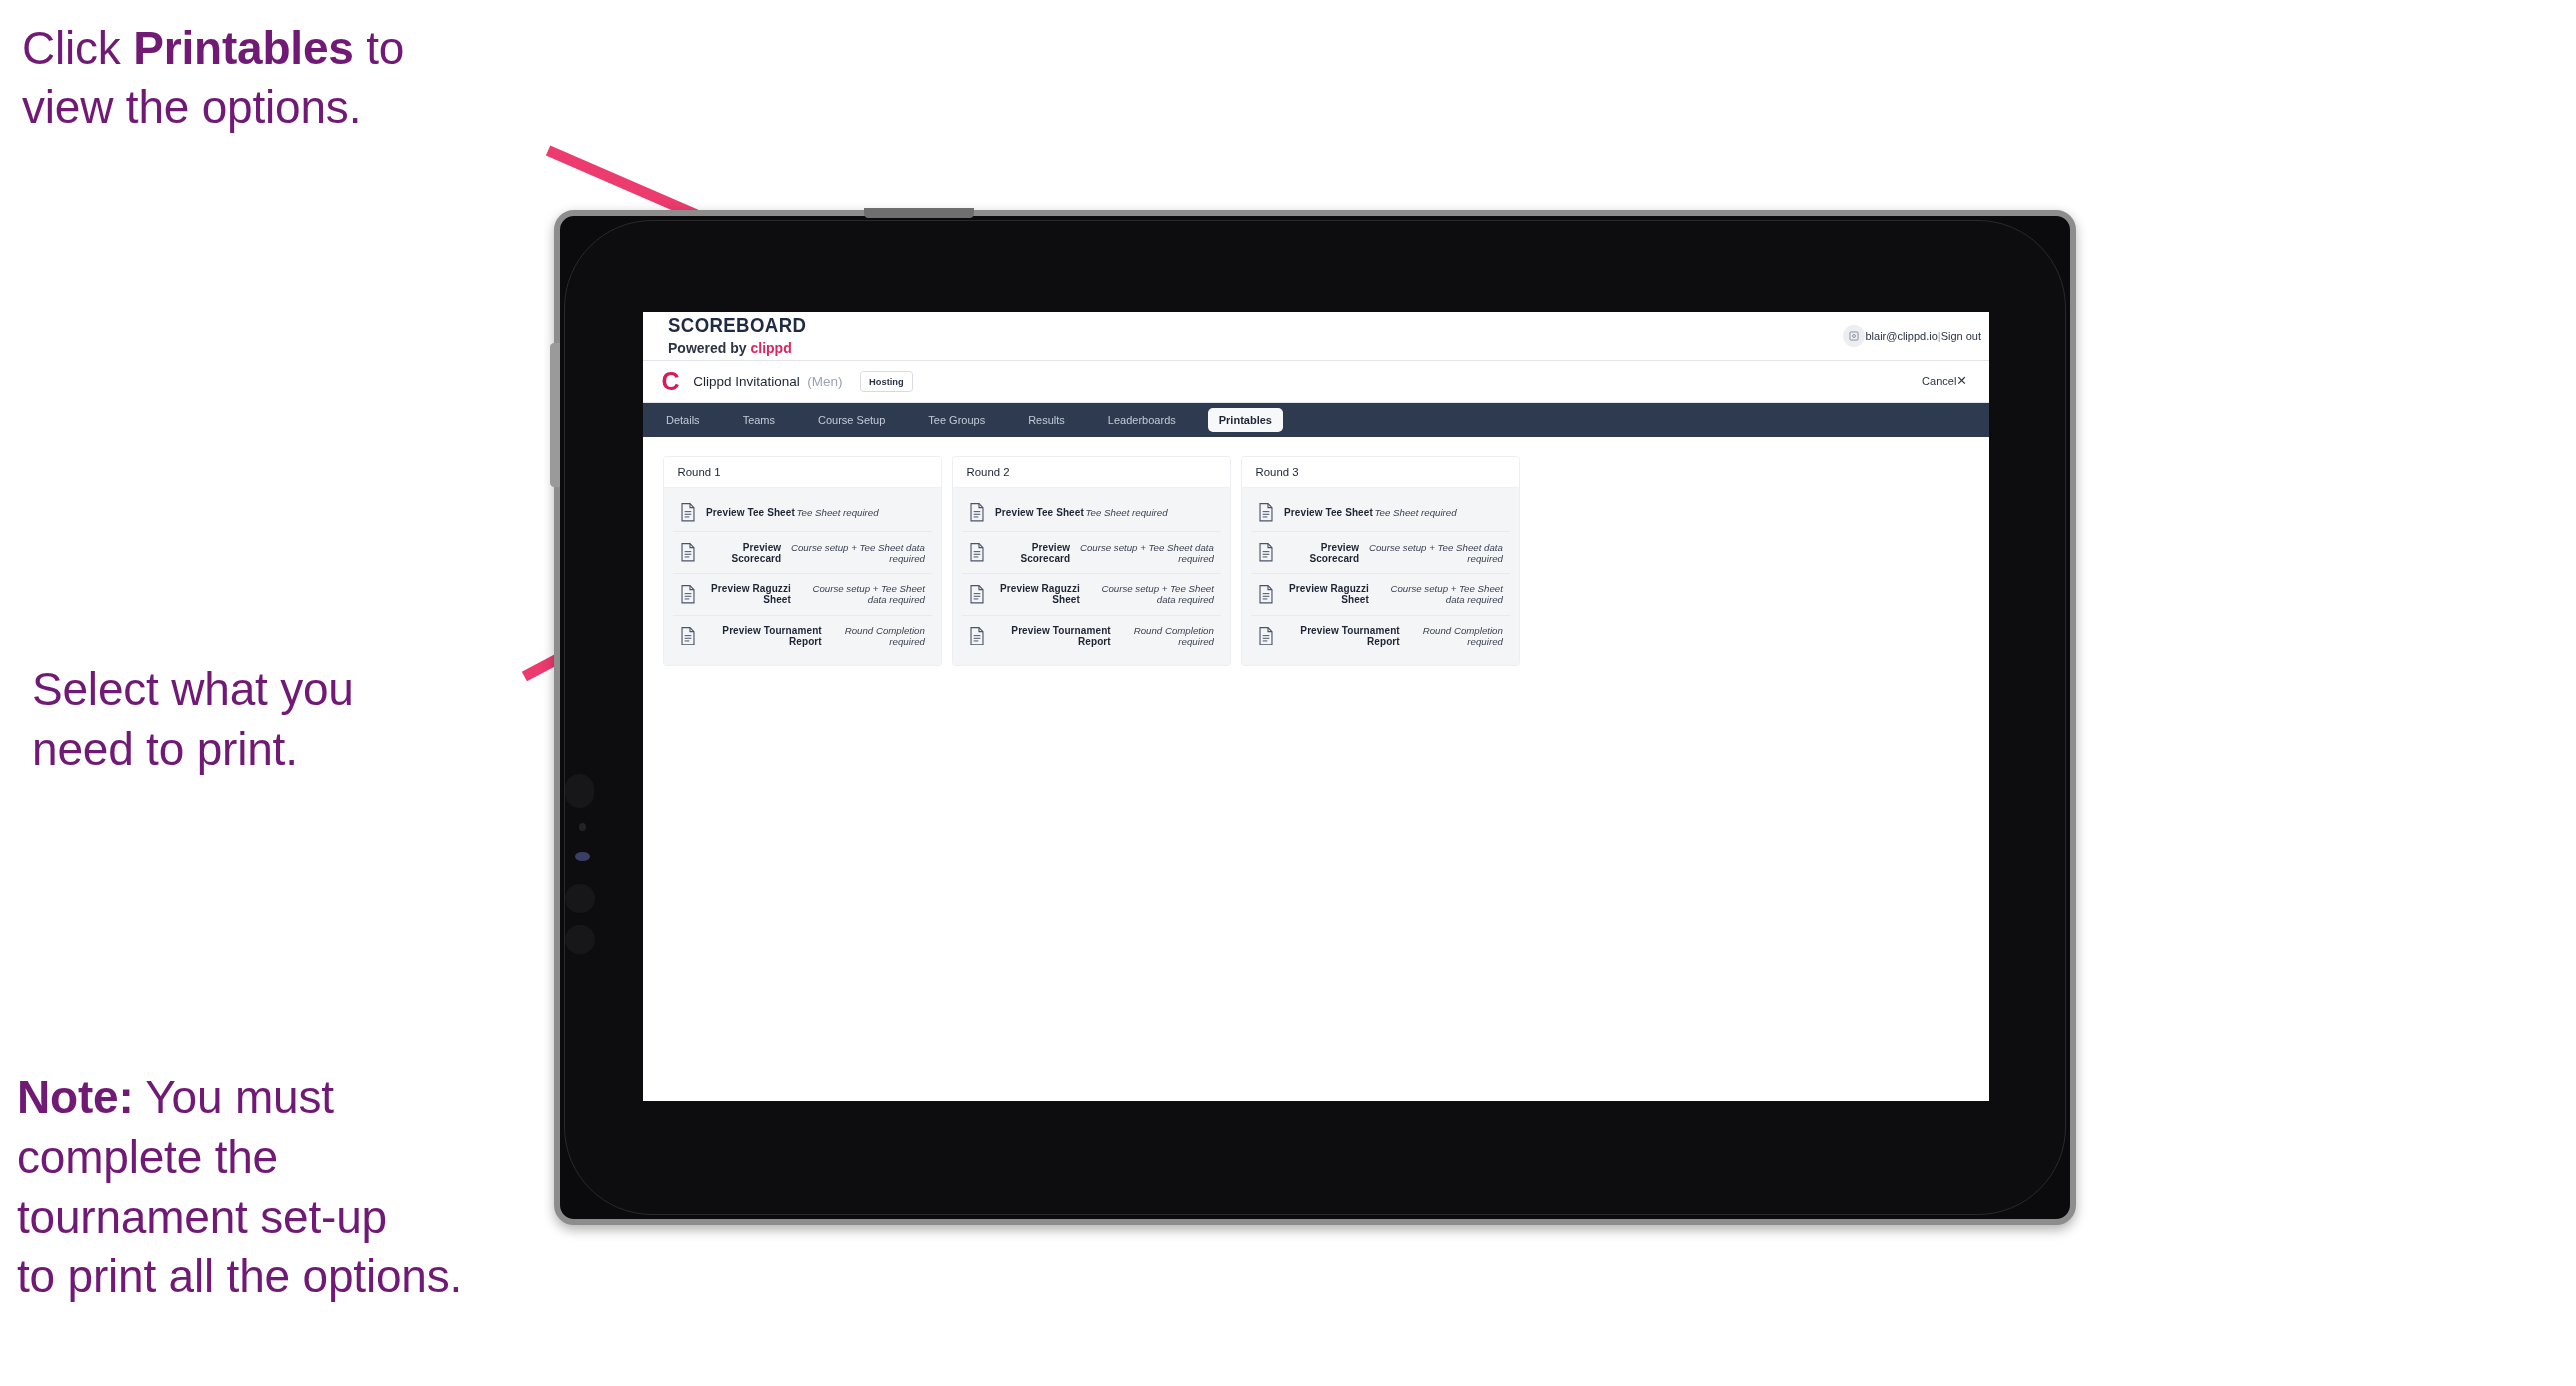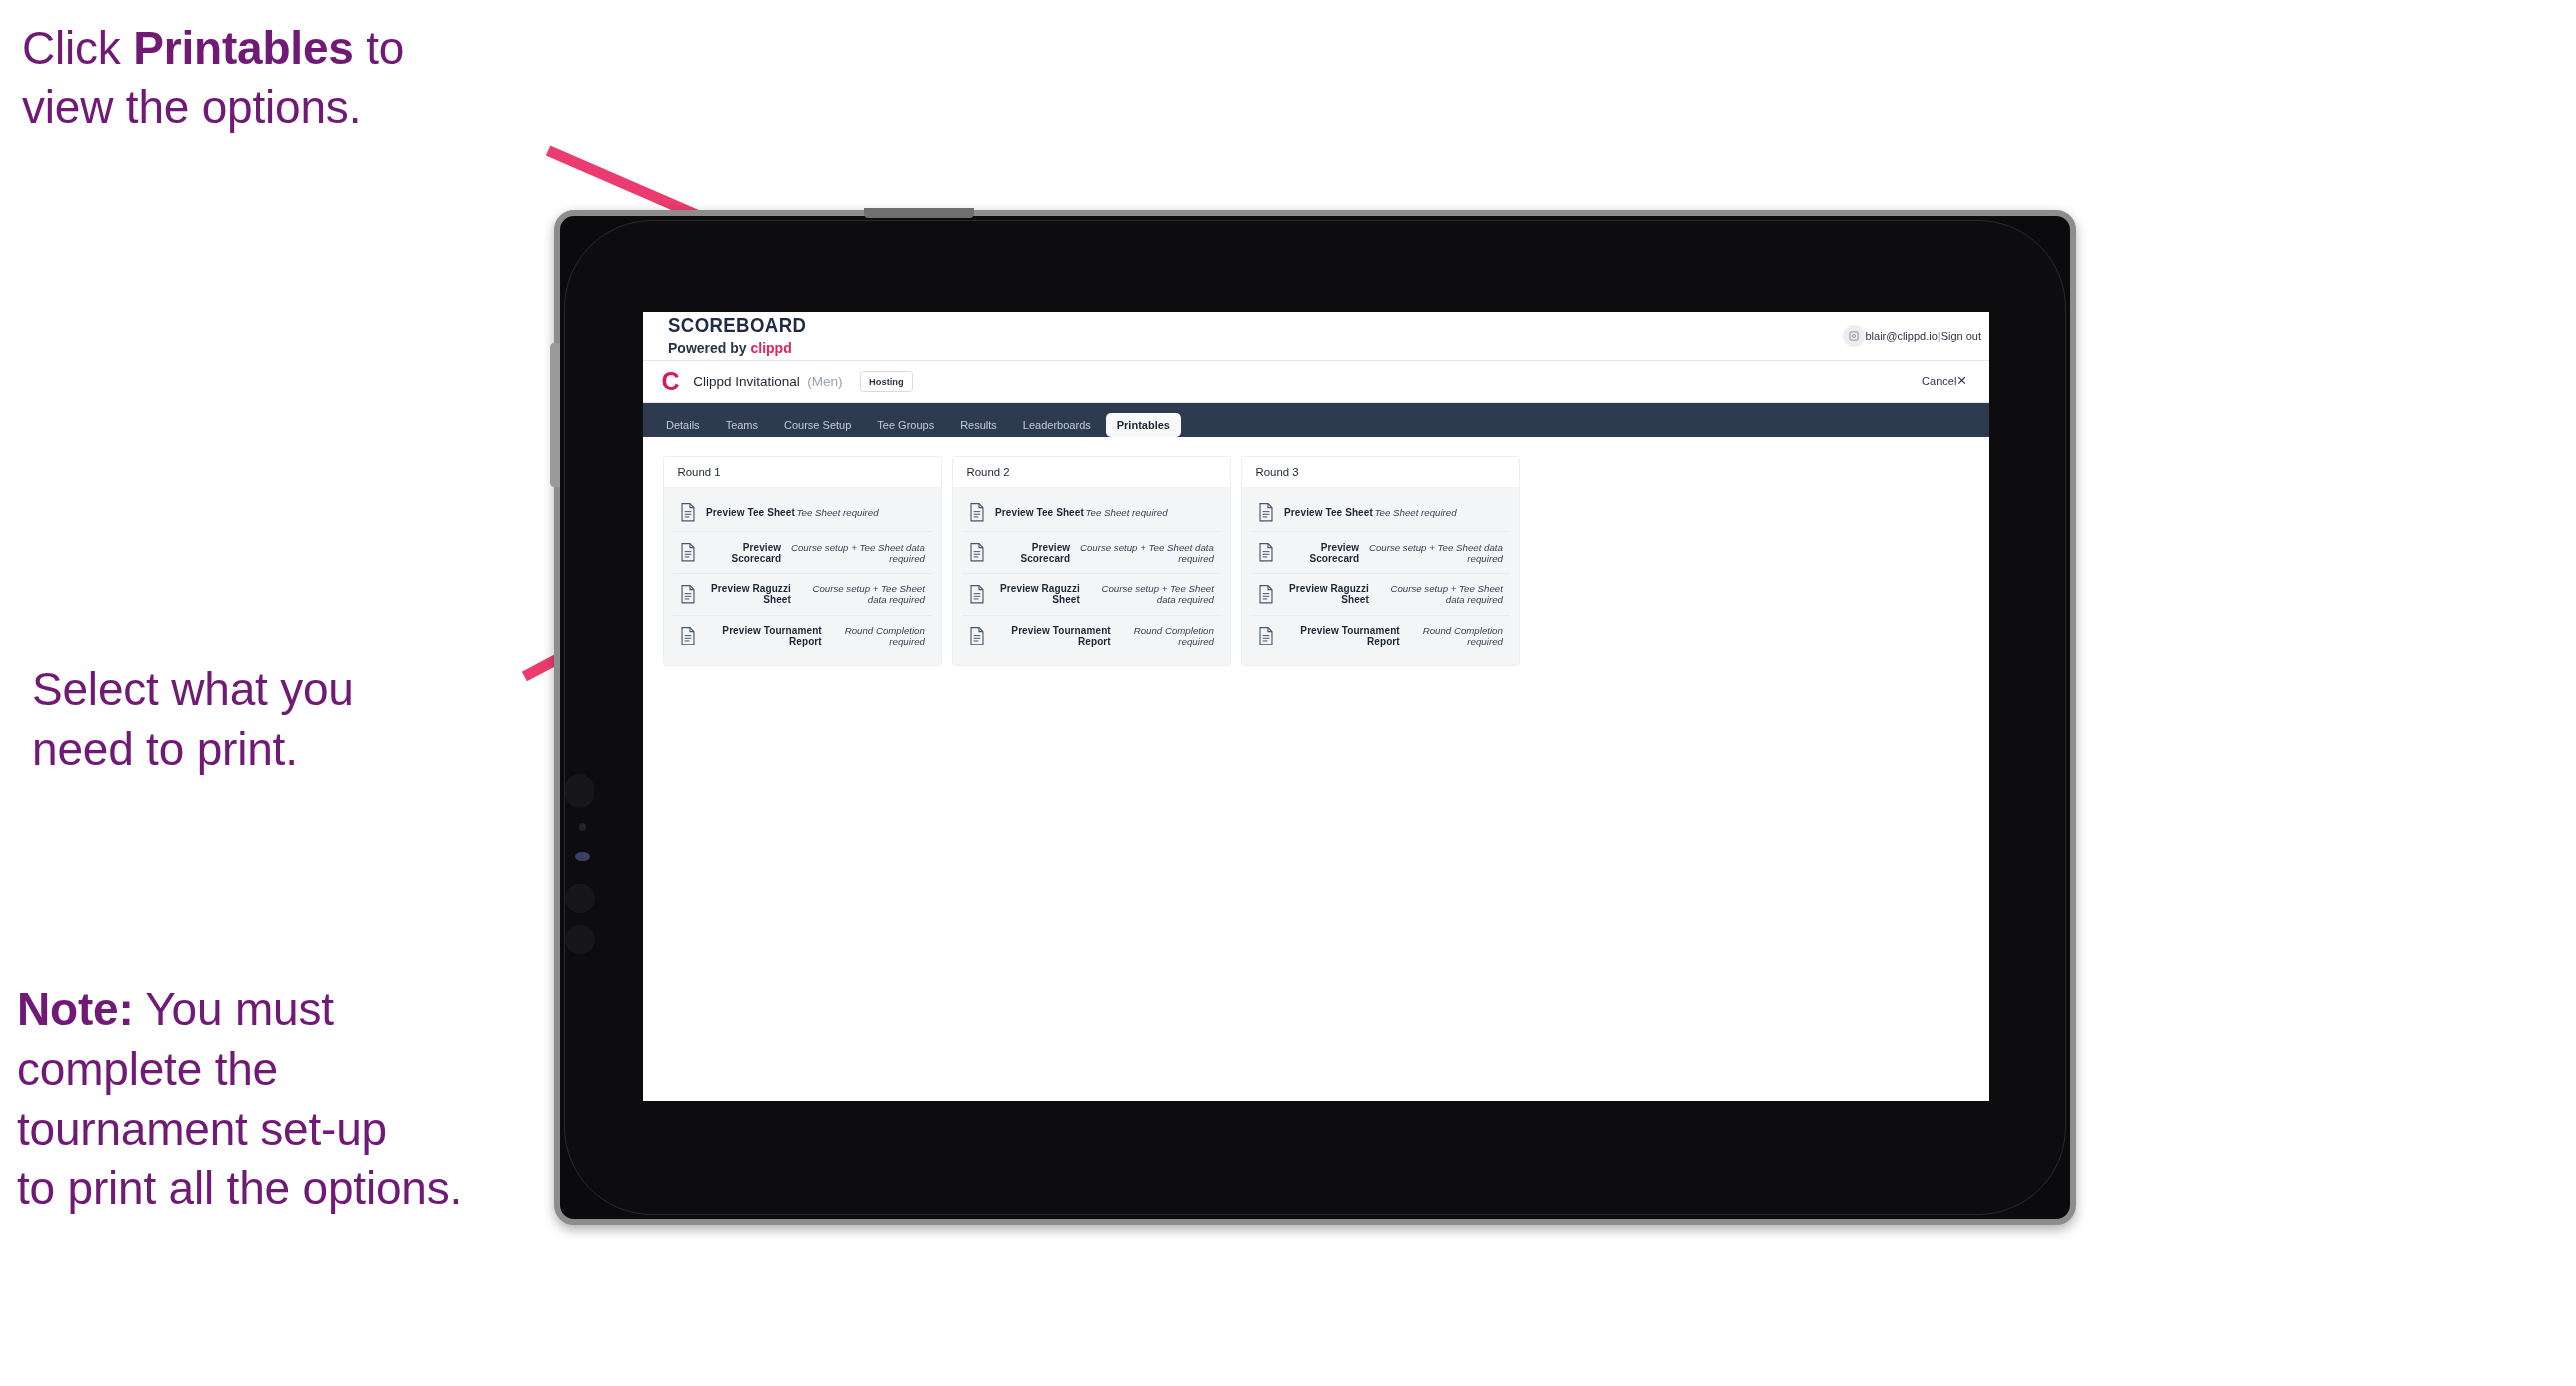--- a/index.html
+++ b/index.html
@@ -16,21 +16,21 @@
     position: absolute;
     color: #701a75;
     font-family: "Liberation Sans", sans-serif;
     font-weight: 400;
     line-height: 1.30;
     letter-spacing: -0.2px;
     white-space: pre-line;
   }
   #caption-1 { left: 22px;  top: 18.6px;  width: 558px; font-size: 46px; }
   #caption-2 { left: 32px;  top: 660px; width: 541px; font-size: 46px; }
-  #caption-3 { left: 17px;  top: 980px; width: 693px; font-size: 46px; }
+  #caption-3 { left: 17px;  top: 1068px; width: 693px; font-size: 46px; }
   .caption b { font-weight: 700; }
 
   
   .arrow-svg { position: absolute; overflow: visible; pointer-events: none; }
 
   
   #tablet {
     position: absolute;
     left: 554px; top: 210px;
     width: 1522px; height: 1015px;
@@ -136,21 +136,21 @@
   }
   #tour-cancel {
     margin-left: auto; font-size: 11px; color: #2b3346;
     display: flex; align-items: center; gap: 0; cursor: pointer;
   }
   #tour-cancel .x { font-size: 12.7px; line-height: 1; }
 
   
   #tabbar {
     height: 34px; background: #2d3a50;
-    display: flex; align-items: flex-end; padding: 0 12px; gap: 4px;
+    display: flex; align-items: center; padding: 0 12px; gap: 21px;
   }
   .tab {
     font-size: 11px; color: #c3cbd8; padding: 6px 11px;
     border-radius: 4.2px 4.2px 0 0; cursor: pointer; white-space: nowrap;
   }
   .tab.active {
     background: #f7f8fa; color: #1d2433; font-weight: 600;
     border-radius: 5px;
   }
 

